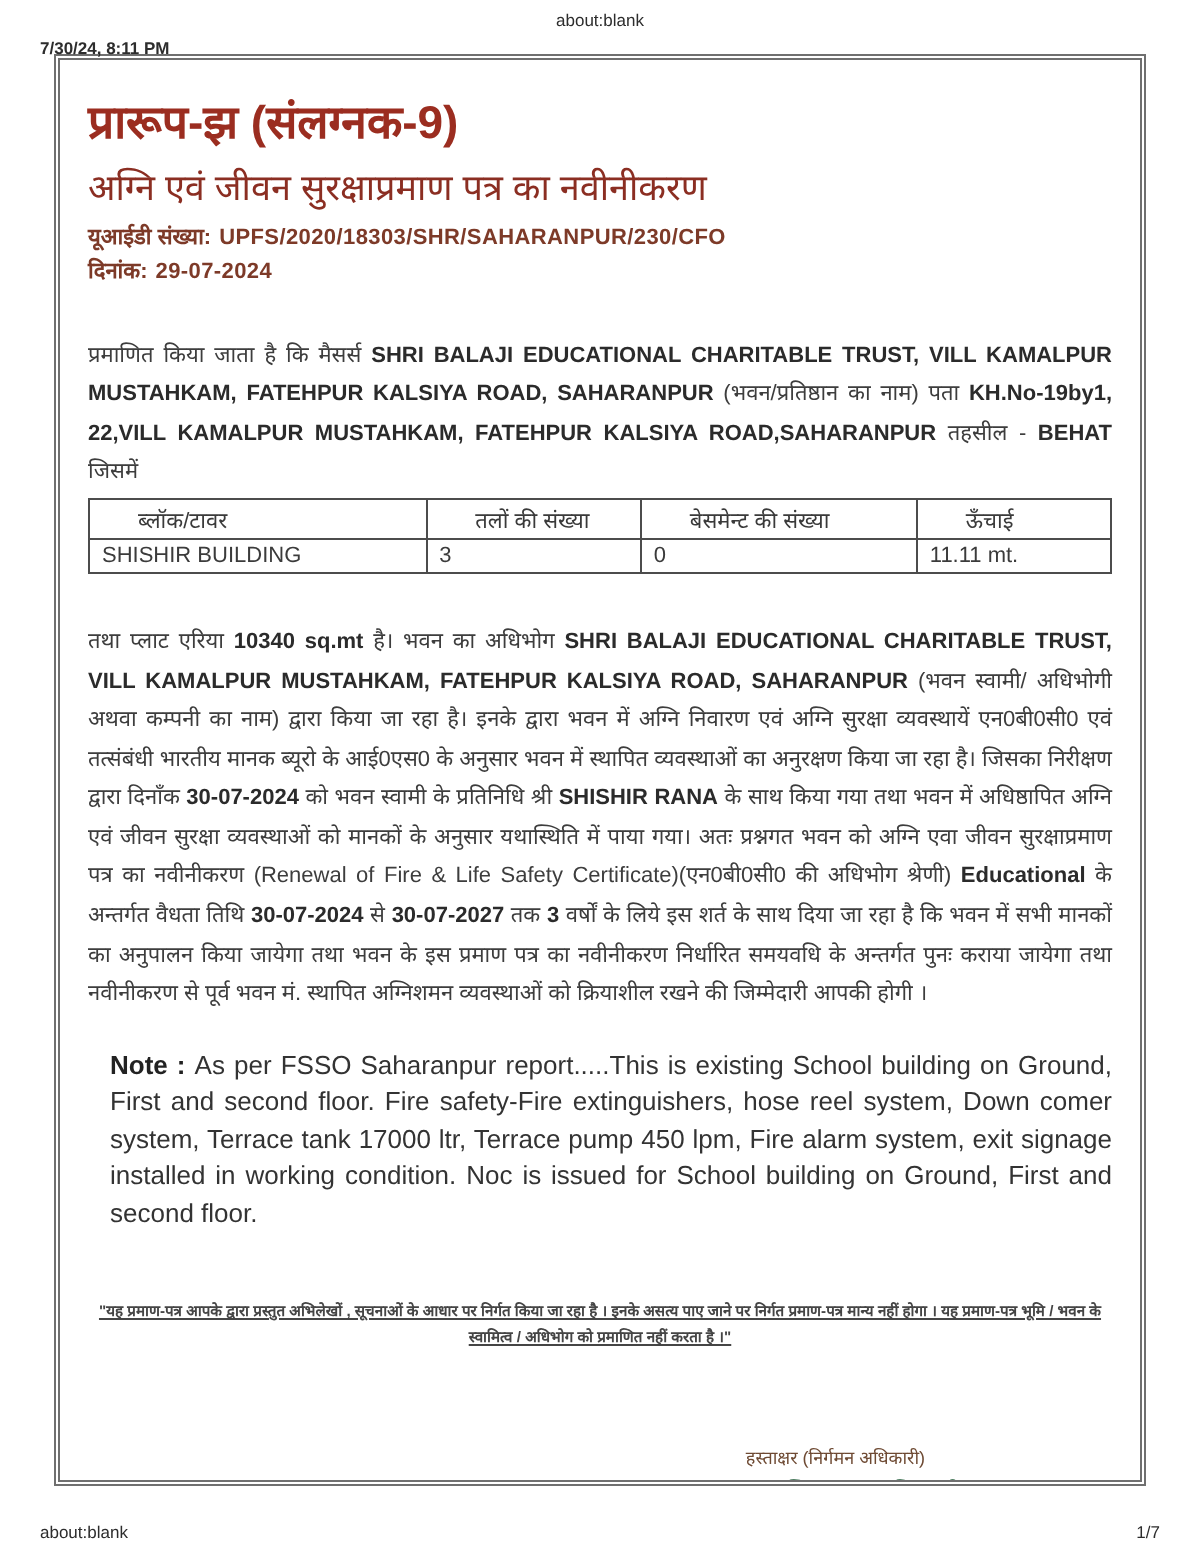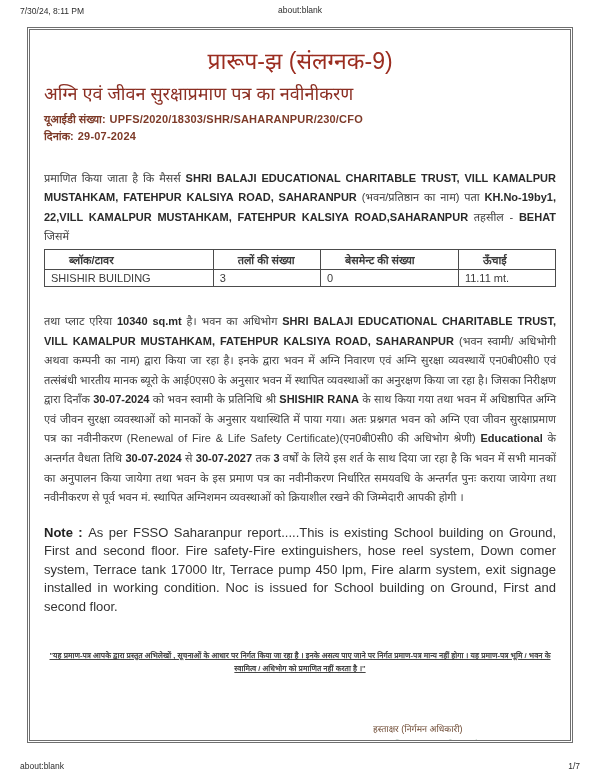--- a/index.html
+++ b/index.html
@@ -2,37 +2,37 @@
 <html><head>
 <meta charset="utf-8">
 <style>
   * { margin:0; padding:0; box-sizing:border-box; }
   html,body { background:#ffffff; }
   body {
     width:600px; height:779px; position:relative; overflow:hidden;
     font-family:"Liberation Sans", sans-serif; color:#3b3b3b;
   }
   .page-top { position:relative; height:16px; padding:5px 20px 0; font-size:8.5px; color:#2d2d2d; }
-  .pt-left { position:absolute; left:20px; top:6px; }
+  .pt-left { position:absolute; left:20px; top:19px;font-weight:bold; }
   .pt-center { position:absolute; left:0; right:0; top:5px; text-align:center; }
   .doc {
     margin:11px 27px 0; height:716px; border:3px double #6f6f6f;
     padding:8px 14px 6px; overflow:hidden; background:#fff;
   }
-  .doc-title { text-align:center; font-size:23px; font-weight:400; color:#9b2d20; margin-top:6px; }
+  .doc-title { text-align:left; font-size:23px; font-weight:700; color:#9b2d20; margin-top:6px; }
   .doc-subtitle { text-align:left; font-size:18px; font-weight:500; color:#8b2e22; margin-top:5px; }
   .meta-line { font-size:11px; font-weight:bold; color:#7d3a28; margin-top:7px; line-height:1.35; }
   .meta-line .val { margin-left:4px; letter-spacing:0.2px; }
   .para { font-size:11px; color:#3d3d3d; text-align:justify; line-height:1.78; margin-top:25px; }
   .para .b { font-weight:bold; color:#2b2b2b; }
   table.bt { width:100%; border-collapse:collapse; margin-top:2px; font-size:11px; }
   table.bt th, table.bt td { border:1px solid #4c4c4c; padding:2px 6px; text-align:left; font-weight:normal; }
-  table.bt th { font-weight:bold; color:#3a3a3a;padding-left:24px; }
+  table.bt th { font-weight:normal; color:#3a3a3a;padding-left:24px; }
   .c1{width:33%;} .c2{width:21%;} .c3{width:27%;} .c4{width:19%;}
-  .note { font-size:13px; color:#333; text-align:justify; line-height:1.42; margin-top:16px; }
+  .note { font-size:13px; color:#333; text-align:justify; line-height:1.42; margin-top:16px;margin-left:11px; }
   .note .b { font-weight:bold; color:#222; }
   .disclaimer {
     margin-top:34px; font-size:7.6px; font-weight:bold; color:#454545;
     text-align:center; text-decoration:underline; line-height:1.7; padding:0 4px;
   }
   .bottom-row { display:flex; margin-top:26px; }
   .issue-block { width:46%; padding-left:2px; margin-top:52px; font-size:11.5px; font-weight:bold; color:#4a392c; line-height:1.4; }
   .sig-block { width:54%; display:flex; flex-direction:column; align-items:center; text-align:center;margin-top:20px; }
   .sig-line1 { font-size:9px; color:#6e4a33; }
   .sig-line2 { font-size:13.5px; font-weight:bold; color:#14532d; margin-top:3px; }

